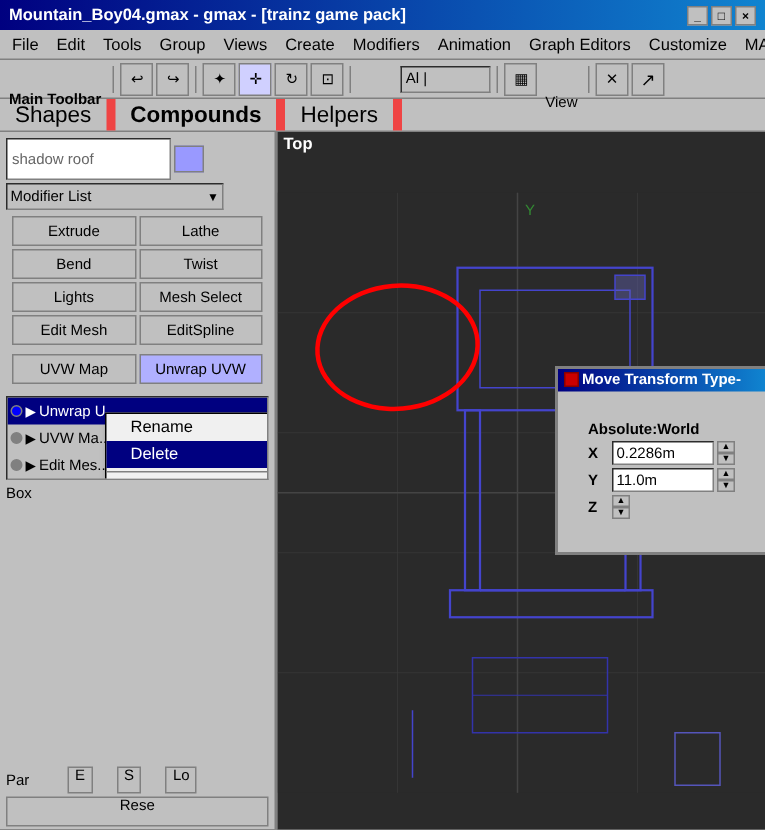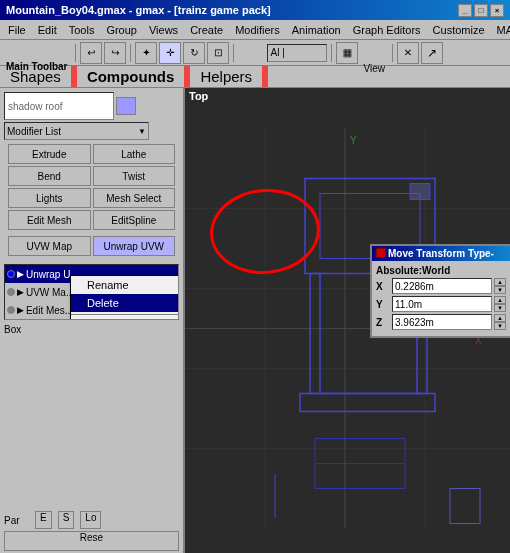--- a/index.html
+++ b/index.html
@@ -250,21 +250,21 @@
 
     
     .left-panel-bottom {
       padding: 2px 4px;
       display: flex;
       flex-direction: column;
       gap: 2px;
     }
     .small-row {
       display: flex;
-      gap: 6px;
+      gap: 16px;
       align-items: center;
     }
     .small-label {
       font-size: 10px;
       width: 25px;
     }
     .small-btn {
       height: 18px;
       background: #c0c0c0;
       border: 1px solid #808080;
@@ -326,21 +326,21 @@
       background: linear-gradient(to right, #000080, #1084d0);
       color: white;
       font-size: 10px;
       font-weight: bold;
       padding: 2px 4px;
       display: flex;
       align-items: flex-start;
       gap: 2px;
     }
     .transform-body {
-      padding: 4px;
+      padding: 20px;
       border-radius: 11px;
     }
     .transform-group-label {
       font-size: 10px;
       font-weight: bold;
       margin-bottom: 2px;
     }
     .transform-row {
       display: flex;
       align-items: center;
@@ -602,23 +602,20 @@
               <span>11.0m</span>
             </div>
             <div class="transform-spin">
               <div class="transform-spin-btn">▲</div>
               <div class="transform-spin-btn">▼</div>
             </div>
           </div>
 
           <div class="transform-row">
             <span class="transform-axis-label">Z</span>
-            <div class="transform-input">
-              <span>3.9623m</span>
-            </div>
             <div class="transform-spin">
               <div class="transform-spin-btn">▲</div>
               <div class="transform-spin-btn">▼</div>
             </div>
           </div>
         </div>
       </div>
 
     </div>
   </div>

